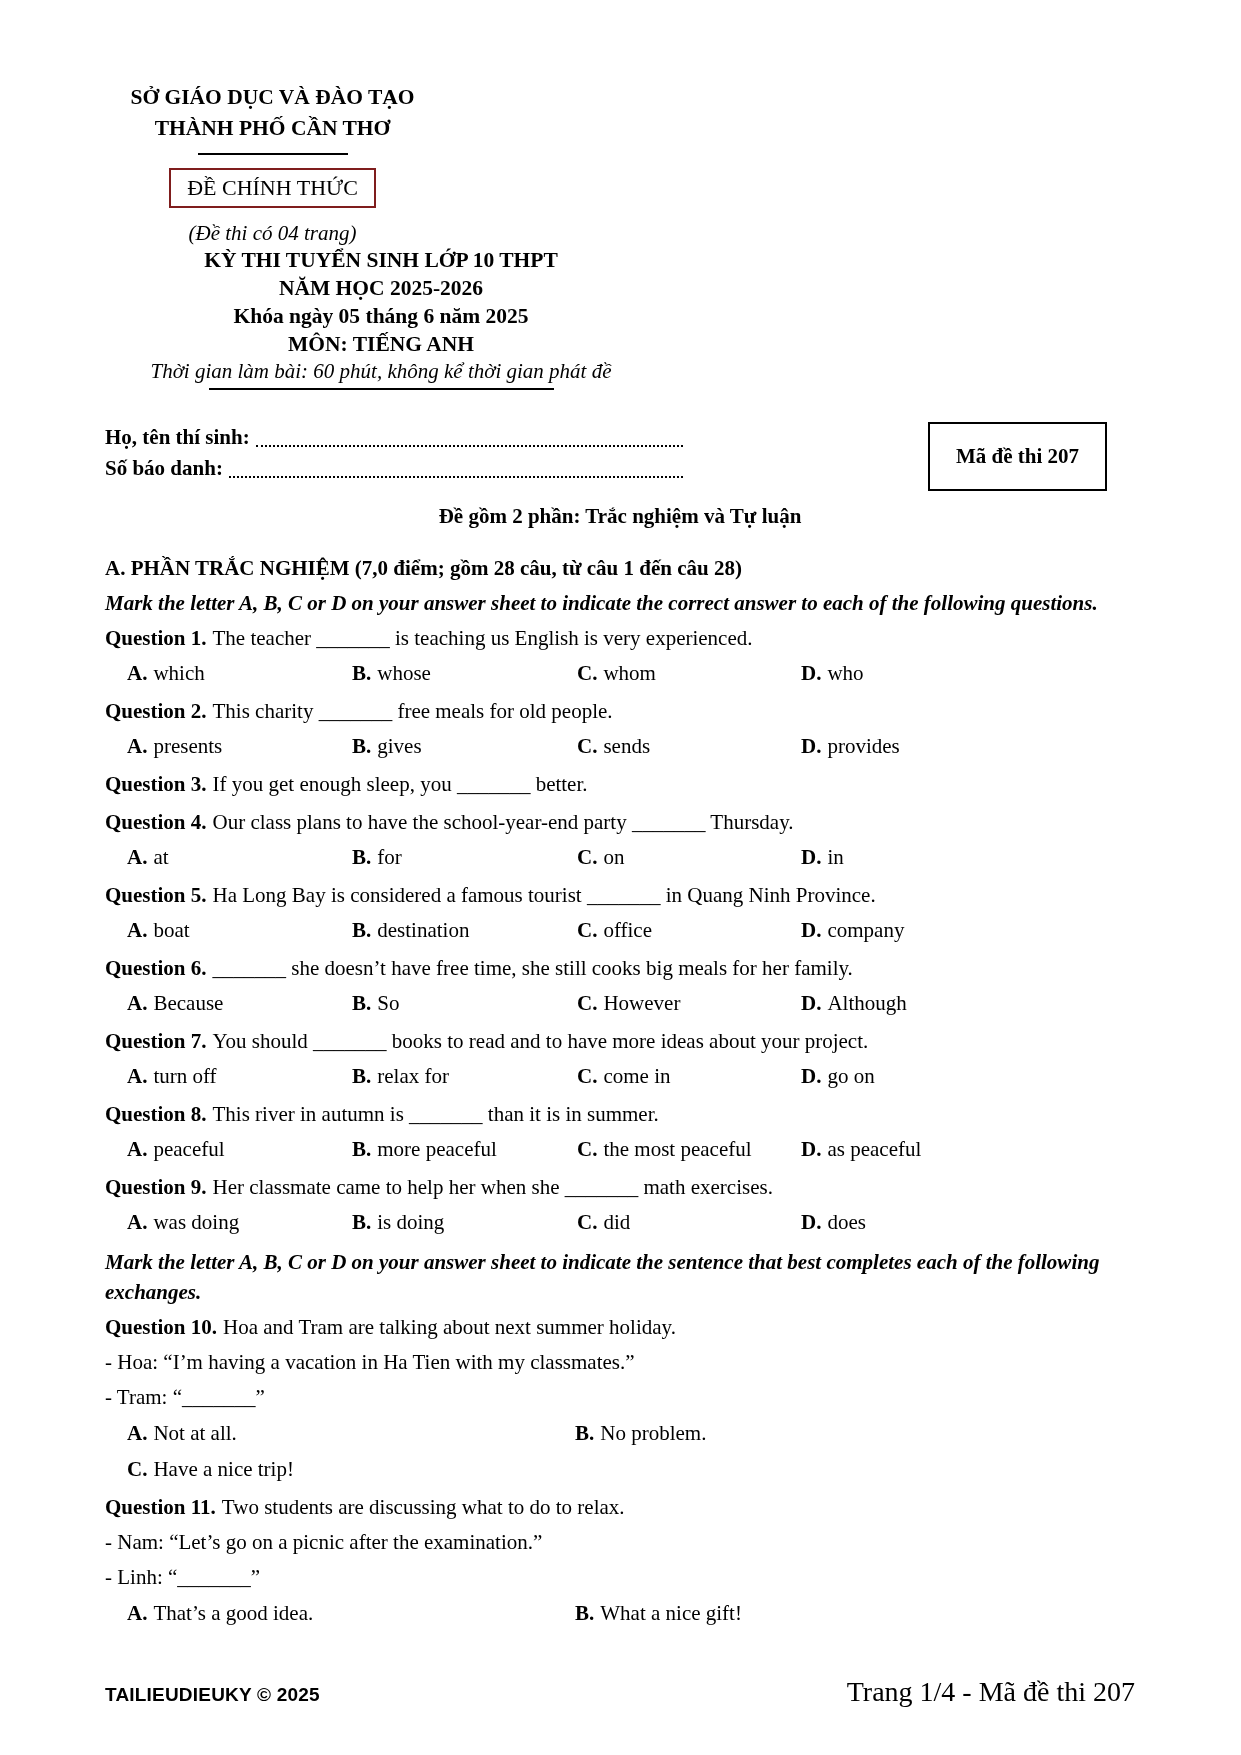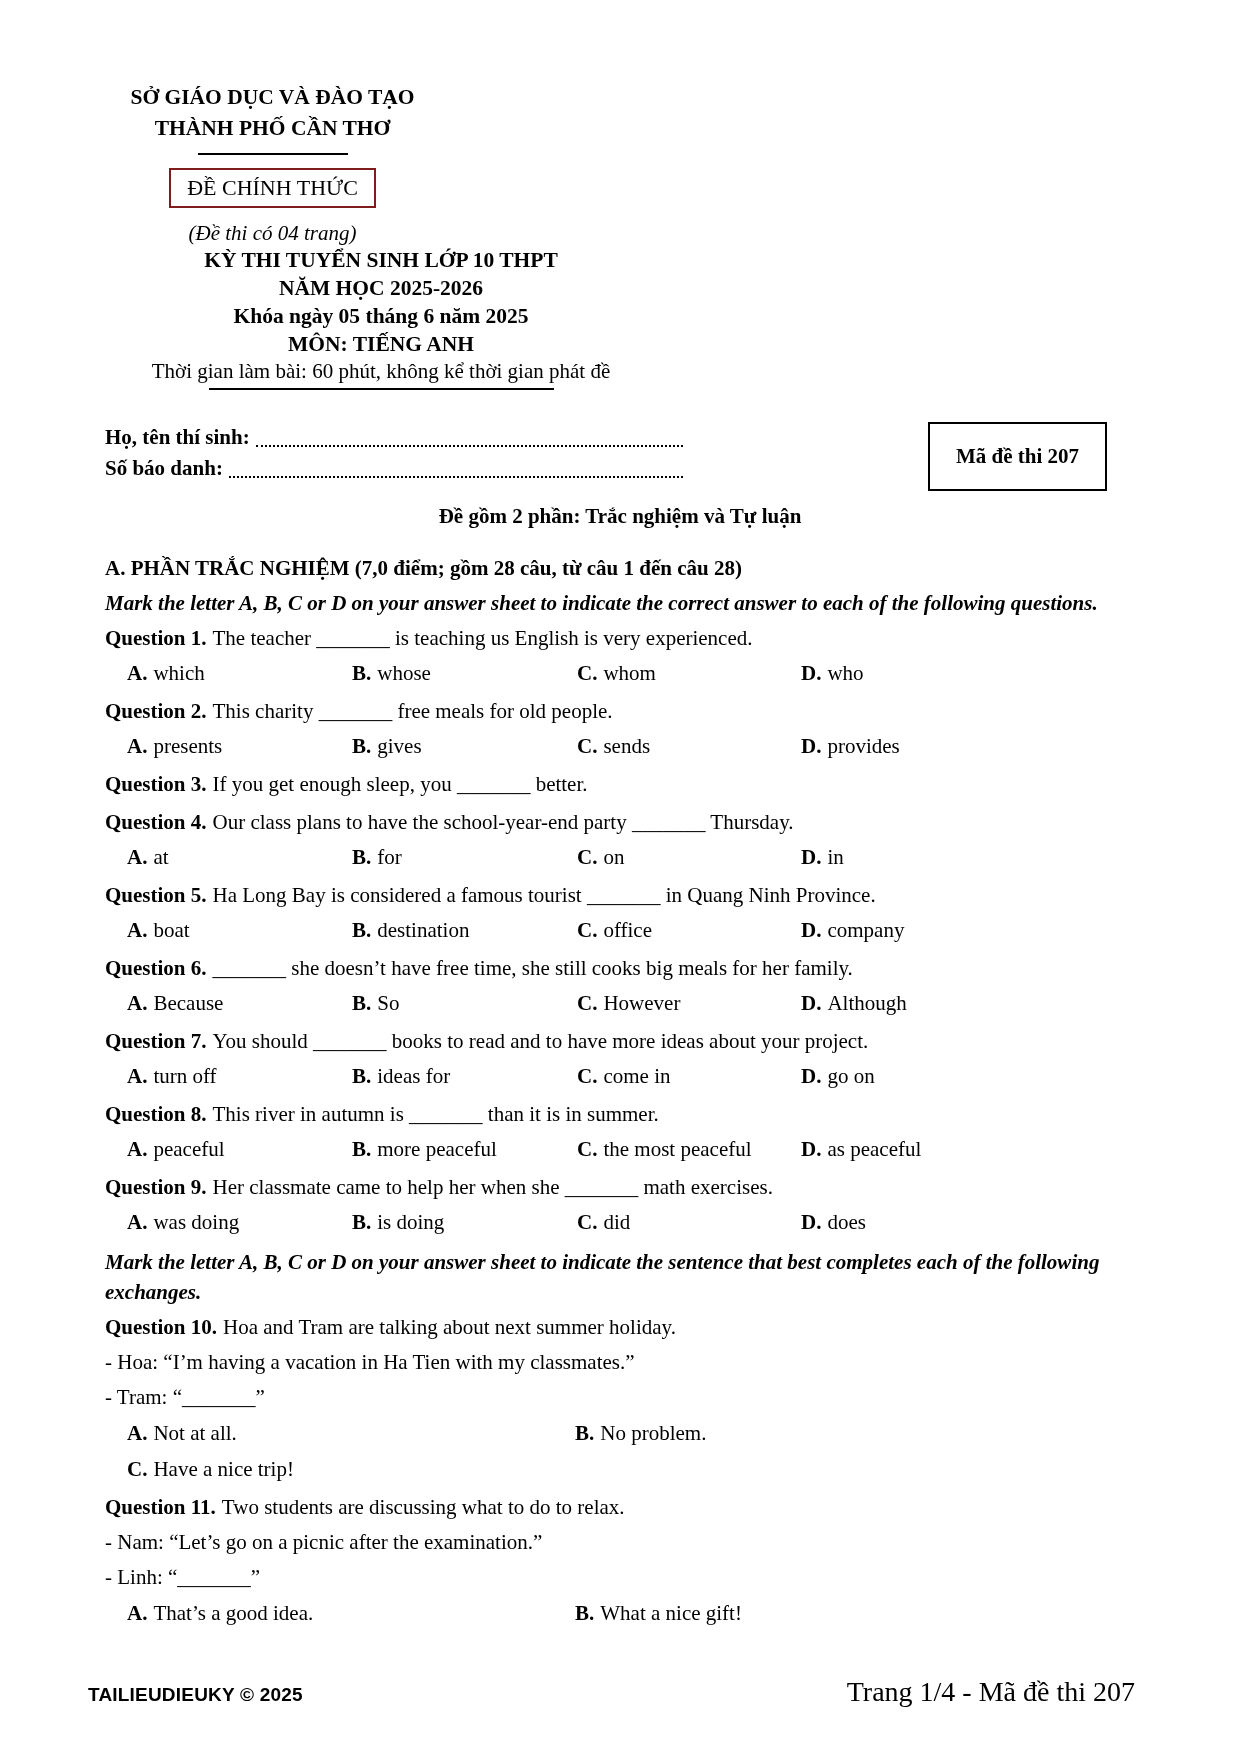--- a/index.html
+++ b/index.html
@@ -17,21 +17,21 @@
 
   
   .header { display:flex;flex-direction:column; }
   .hdr-left  { width:335px; text-align:center; }
   .hdr-left .org-line { font-weight:bold; font-size:21.5px; line-height:31px; }
   .rule-s { width:150px; border-top:2px solid #000; margin:9px auto 13px; }
   .official-box { display:inline-block; border:2px solid #7f1d1d; padding:5px 16px; font-size:22px; }
   .pages-note { margin-top:13px; font-style:italic; }
   .hdr-right { width:552px; text-align:center; }
   .hdr-right .exam-line { font-weight:bold; font-size:21.5px; line-height:28px; }
-  .hdr-right .dur-line  { line-height:27px; }
+  .hdr-right .dur-line  { font-style:italic; line-height:27px; }
   .rule-m { width:345px; border-top:2px solid #000; margin:3px auto 0; }
 
   
   .candidate { display:flex; margin-top:32px; align-items:flex-start; }
   .cand-lines { width:578px; }
   .cand-line  { display:flex; line-height:31px; }
   .dots { flex:1; border-bottom:2.4px dotted #000; align-self:flex-end; margin:0 0 6px 6px; }
   .exam-code { margin-left:auto; margin-right:28px; border:2px solid #000; padding:20px 26px; font-weight:bold; }
 
   
@@ -40,21 +40,21 @@
   .instruction { font-weight:bold; font-style:italic; line-height:30px; margin-top:7px; }
   .question { margin-top:3px; }
   .qline  { line-height:35px; }
   .qnum   { font-weight:bold; margin-right:6px; }
   .olet   { font-weight:bold; margin-right:6px; }
   .opts4  { display:grid; grid-template-columns:225px 225px 224px 1fr; padding-left:22px; line-height:35px; }
   .opts2  { display:grid; grid-template-columns:448px 1fr; padding-left:22px; line-height:36px; }
   .dialog { line-height:35px; }
 
   
-  .footer { position:absolute; left:88px; right:106px; bottom:47px;
+  .footer { position:absolute; left:105px; right:106px; bottom:47px;
             display:flex; justify-content:space-between; align-items:baseline; }
   .footer-left  { font-family:"Liberation Sans", sans-serif; font-weight:bold; font-size:19px; letter-spacing:.2px; }
   .footer-right { font-size:28px;margin-left:19px; }
 </style>
 </head>
 <body>
 
 <div class="page">
 
   <div class="header">
@@ -164,21 +164,21 @@
       <div><span class="olet">D.</span><span>Although</span></div>
     </div>
   </div>
 
   <div class="question">
     <div class="qline">
       <span class="qnum">Question 7.</span><span>You should _______ books to read and to have more ideas about your project.</span>
     </div>
     <div class="opts4">
       <div><span class="olet">A.</span><span>turn off</span></div>
-      <div><span class="olet">B.</span><span>ideas for</span></div>
+      <div><span class="olet">B.</span><span>relax for</span></div>
       <div><span class="olet">C.</span><span>come in</span></div>
       <div><span class="olet">D.</span><span>go on</span></div>
     </div>
   </div>
 
   <div class="question">
     <div class="qline">
       <span class="qnum">Question 8.</span><span>This river in autumn is _______ than it is in summer.</span>
     </div>
     <div class="opts4">

